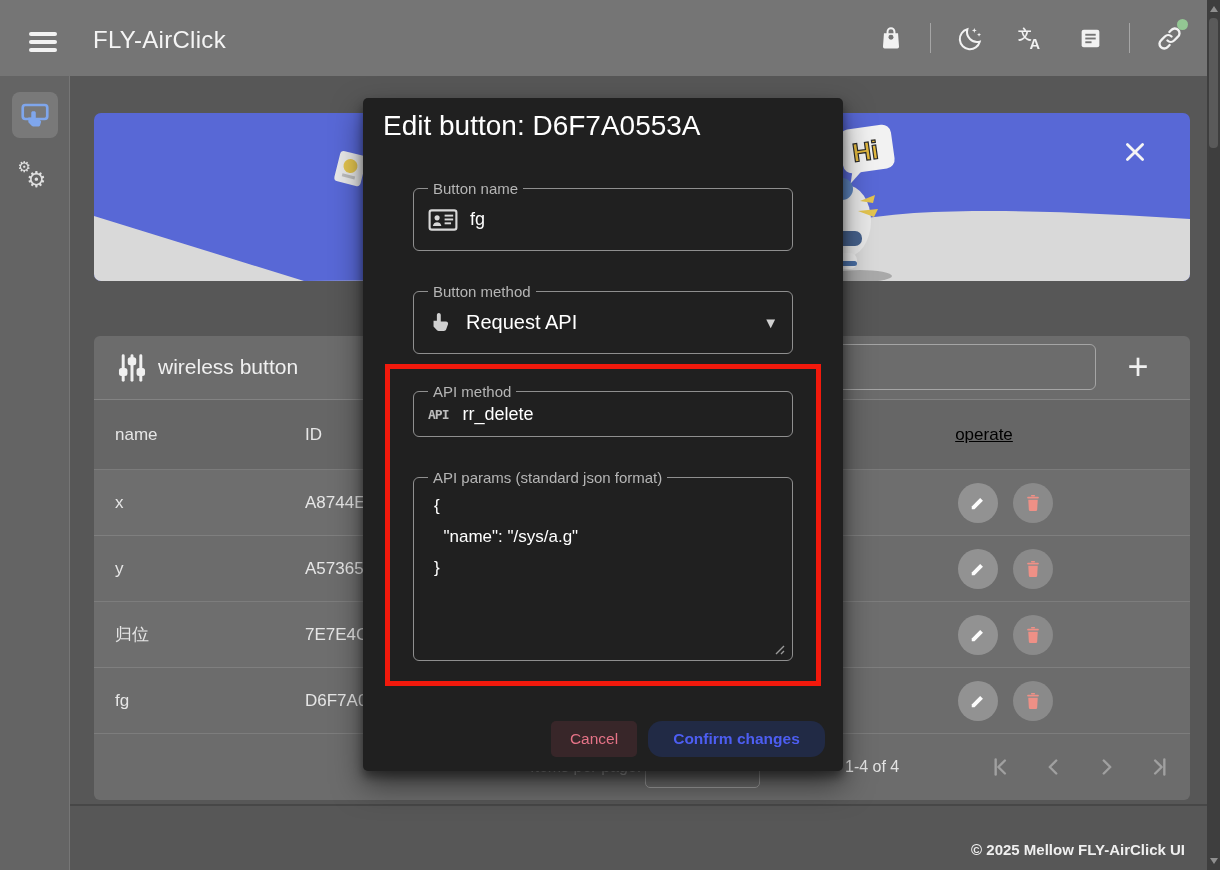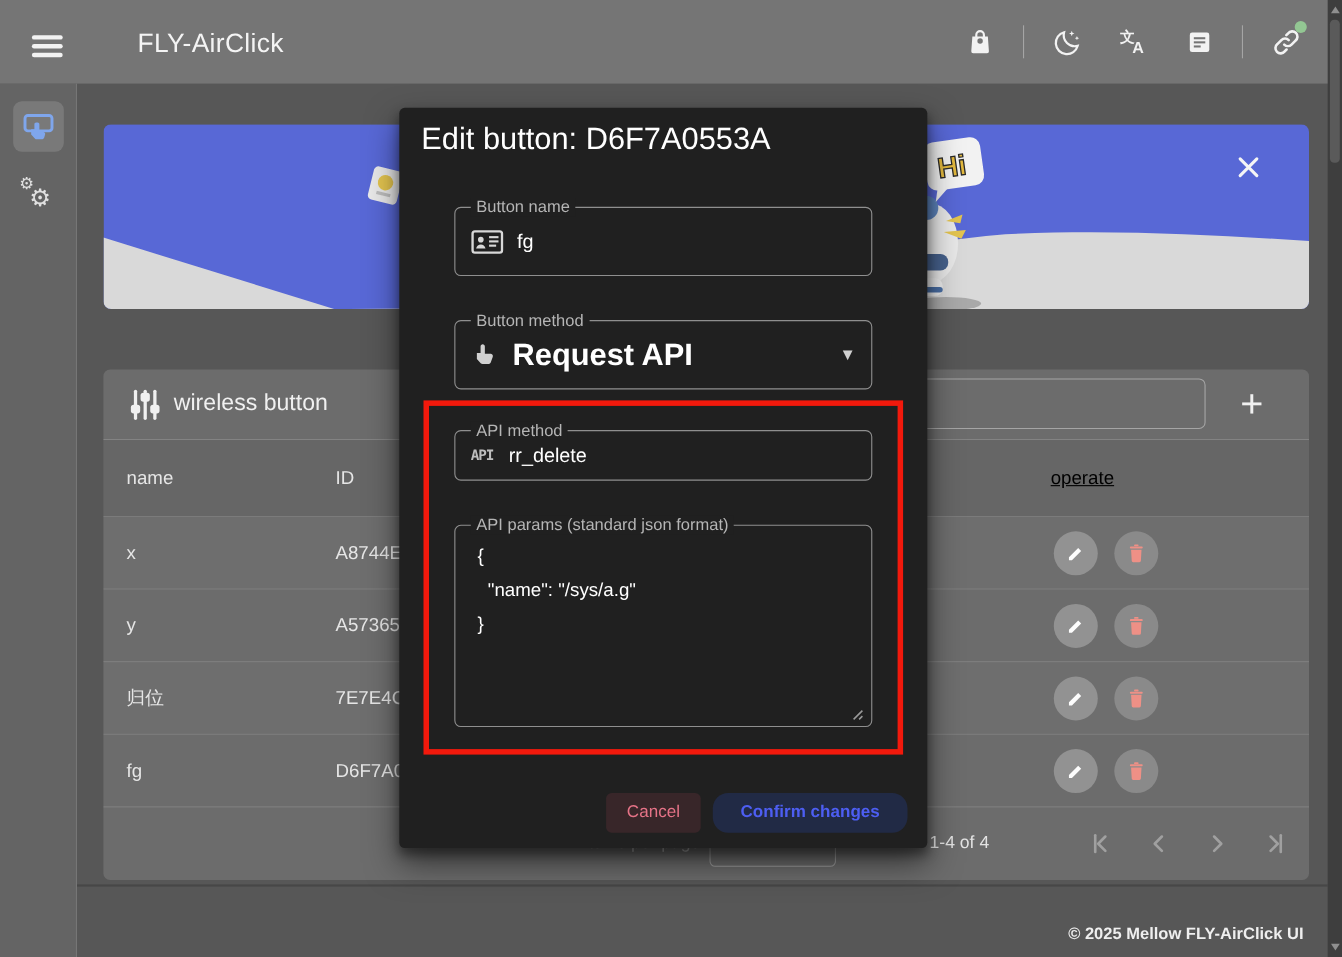--- a/index.html
+++ b/index.html
@@ -5,21 +5,21 @@
   * { margin:0; padding:0; box-sizing:border-box; }
   html,body { background:#3c3c3c; }
   body { font-family:"Liberation Sans", sans-serif; }
   #stage { position:relative; width:1220px; height:870px; overflow:hidden; background:#575757; }
 
   
   .appbar { position:absolute; left:0; top:0; width:1220px; height:76px; background:#757575; z-index:5; }
   .hamburger { position:absolute; left:25px; top:30px; width:36px; height:24px; cursor:pointer; }
   .hamburger i { position:absolute; left:4px; width:28px; height:3.5px; background:#f2f2f2; border-radius:2px; display:block; }
   .hamburger i:nth-child(1){top:2px} .hamburger i:nth-child(2){top:10px} .hamburger i:nth-child(3){top:18px}
-  .app-title { position:absolute; left:93px; top:26px; font-size:24px; color:#f4f4f4; letter-spacing:.3px;margin-left:32px; }
+  .app-title { position:absolute; left:93px; top:26px; font-size:24px; color:#f4f4f4; letter-spacing:.3px; }
   .bar-icons { position:absolute; right:30px; top:0; height:76px; display:flex; align-items:center; gap:18px; }
   .bar-icon { width:42px; height:42px; display:flex; align-items:center; justify-content:center; position:relative; cursor:pointer; }
   .vdiv { width:1px; height:30px; background:rgba(255,255,255,.35); }
   .status-dot { position:absolute; top:2px; right:2px; width:11px; height:11px; border-radius:50%; }
 
   
   .rail { position:absolute; left:0; top:76px; width:70px; height:794px; background:#646464; border-right:1px solid rgba(255,255,255,.12); z-index:4; }
   .rail-item { position:relative; width:46px; height:46px; margin:16px auto 0; border-radius:8px; display:flex; align-items:center; justify-content:center; cursor:pointer; }
   .rail-item.active { background:rgba(255,255,255,.14); }
   .gears { position:relative; width:34px; height:34px; color:#e0e0e0; }
@@ -69,21 +69,21 @@
   
   .modal { position:absolute; left:363px; top:98px; width:480px; height:673px; background:#202020; border-radius:5px;
            box-shadow:0 14px 30px rgba(0,0,0,.5), 0 6px 10px rgba(0,0,0,.4); z-index:10; }
   .modal-title { position:absolute; left:20px; top:12px; font-size:28px; color:#fff; }
   .ofield { position:absolute; left:50px; width:380px; border:1px solid #8f8f8f; border-radius:6px; }
   .flabel { position:absolute; top:-9px; left:14px; background:#202020; padding:0 5px; font-size:15px; color:#b5b5b5; white-space:nowrap; }
   .fvalue { color:#fff; font-size:18px; }
   .frow { display:flex; align-items:center; height:100%; padding:0 14px; gap:12px; }
   .f-name { top:90px; height:63px; }
   .f-action { top:193px; height:63px; }
-  .f-action .fvalue { font-size:28px; font-weight:700; }
+  .f-action .fvalue { font-size:20px; font-weight:400; }
   .f-method { top:293px; height:46px; }
   .f-params { top:379px; height:184px; }
   .api-chip { font-family:"DejaVu Sans Mono", monospace; font-size:13px; font-weight:bold; color:#bdbdbd; letter-spacing:-1px; }
   .caret { margin-left:auto; color:#d0d0d0; font-size:15px; }
   .params-text { position:absolute; left:20px; top:12px; white-space:pre; font-size:17px; line-height:31px; color:#fff; }
   .resize-handle { position:absolute; right:7px; bottom:5px; }
   .modal-actions { position:absolute; left:0; top:623px; width:100%; height:36px; }
   .btn { position:absolute; height:36px; border:none; border-radius:5px; font-size:15.5px; font-weight:500; cursor:pointer; font-family:"Liberation Sans",sans-serif; }
   .btn-cancel { left:188px; width:86px; background:#382629; color:#e57387; }
   .btn-confirm { left:285px; width:177px; background:#212a45; color:#4d5ef2; font-weight:bold;border-radius:14px; }

